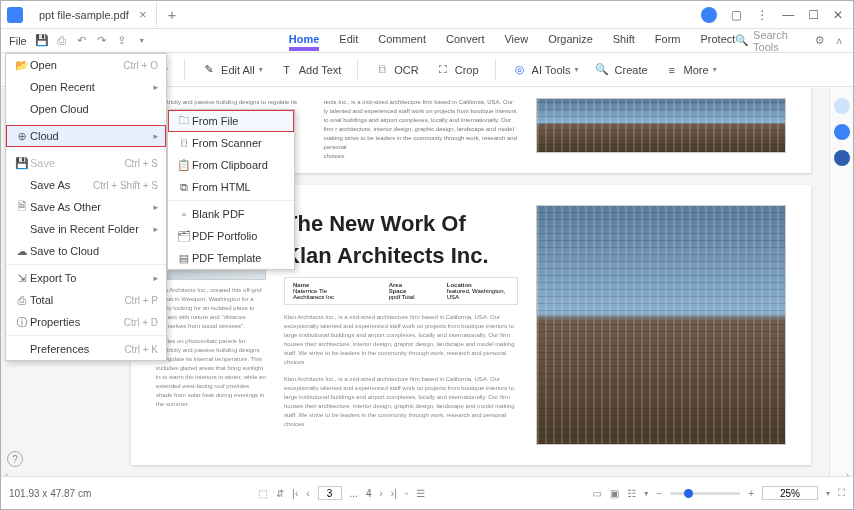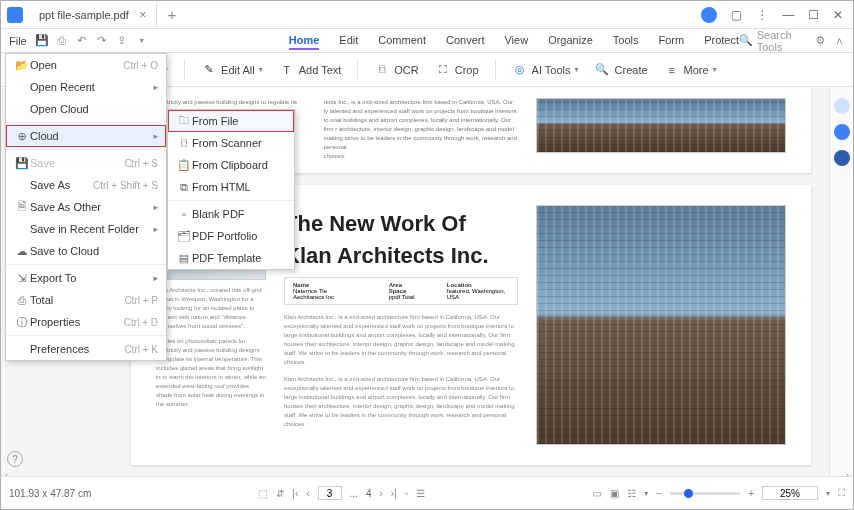--- a/index.html
+++ b/index.html
@@ -10,21 +10,21 @@
 .tab { display: flex; align-items: center; height: 24px; padding: 0 10px; border-right: 1px solid #ddd; font-size: 11px; color: #444; }
 .tab-close { margin-left: 10px; color: #888; font-size: 13px; cursor: pointer; }
 .tab-add { padding: 0 10px; color: #888; font-size: 15px; cursor: pointer; }
 .winctrl { margin-left: auto; display: flex; gap: 14px; padding-right: 10px; align-items: center; color: #666; font-size: 12px; }
 .winctrl span { cursor: pointer; }
 .badge { width: 16px; height: 16px; border-radius: 50%; background: #3b82f6; }
 
 .menubar { height: 24px; display: flex; align-items: center; border-bottom: 1px solid #e0e0e0; padding: 0 8px; font-size: 11px; color: #444; }
 .ribbon-tabs { display: flex; gap: 20px; margin-left: 140px; }
 .ribbon-tabs .tab-item { cursor: pointer; padding: 2px 0; }
-.ribbon-tabs .active { color: #2563eb; border-bottom: 2px solid #8b5cf6; font-weight: 600; }
+.ribbon-tabs .active { color: #2563eb; border-bottom: 4px solid #8b5cf6; font-weight: 600; }
 .search-box { margin-left: auto; display: flex; align-items: center; gap: 4px; color: #999; font-size: 11px; }
 .small-ico { width: 14px; height: 14px; display: inline-flex; align-items: center; justify-content: center; color: #888; }
 
 .toolbar { height: 34px; display: flex; align-items: center; border-bottom: 1px solid #e0e0e0; padding: 0 8px; font-size: 11px; color: #444; gap: 4px; }
 .tool-btn { display: flex; align-items: center; gap: 4px; padding: 3px 6px; cursor: pointer; border-radius: 3px; }
 .tool-ico { width: 16px; height: 16px; display: inline-flex; align-items: center; justify-content: center; }
 .sep { width: 1px; height: 20px; background: #e0e0e0; margin: 0 6px; }
 .drop { color: #888; font-size: 8px; }
 
 .content { position: absolute; top: 87px; left: 0; right: 0; bottom: 24px; background: #f5f5f5; overflow: hidden; }
@@ -99,21 +99,21 @@
     <span class="small-ico">⇪</span>
     <span class="small-ico drop">▾</span>
   </div>
   <div class="ribbon-tabs">
     <span class="tab-item active">Home</span>
     <span class="tab-item">Edit</span>
     <span class="tab-item">Comment</span>
     <span class="tab-item">Convert</span>
     <span class="tab-item">View</span>
     <span class="tab-item">Organize</span>
-    <span class="tab-item">Tools</span>
+    <span class="tab-item">Shift</span>
     <span class="tab-item">Form</span>
     <span class="tab-item">Protect</span>
   </div>
   <div class="search-box">
     <span>🔍</span>
     <span>Search Tools</span>
   </div>
   <span class="small-ico" style="margin-left:12px">⚙</span>
   <span class="small-ico" style="margin-left:8px">˄</span>
 </div>

